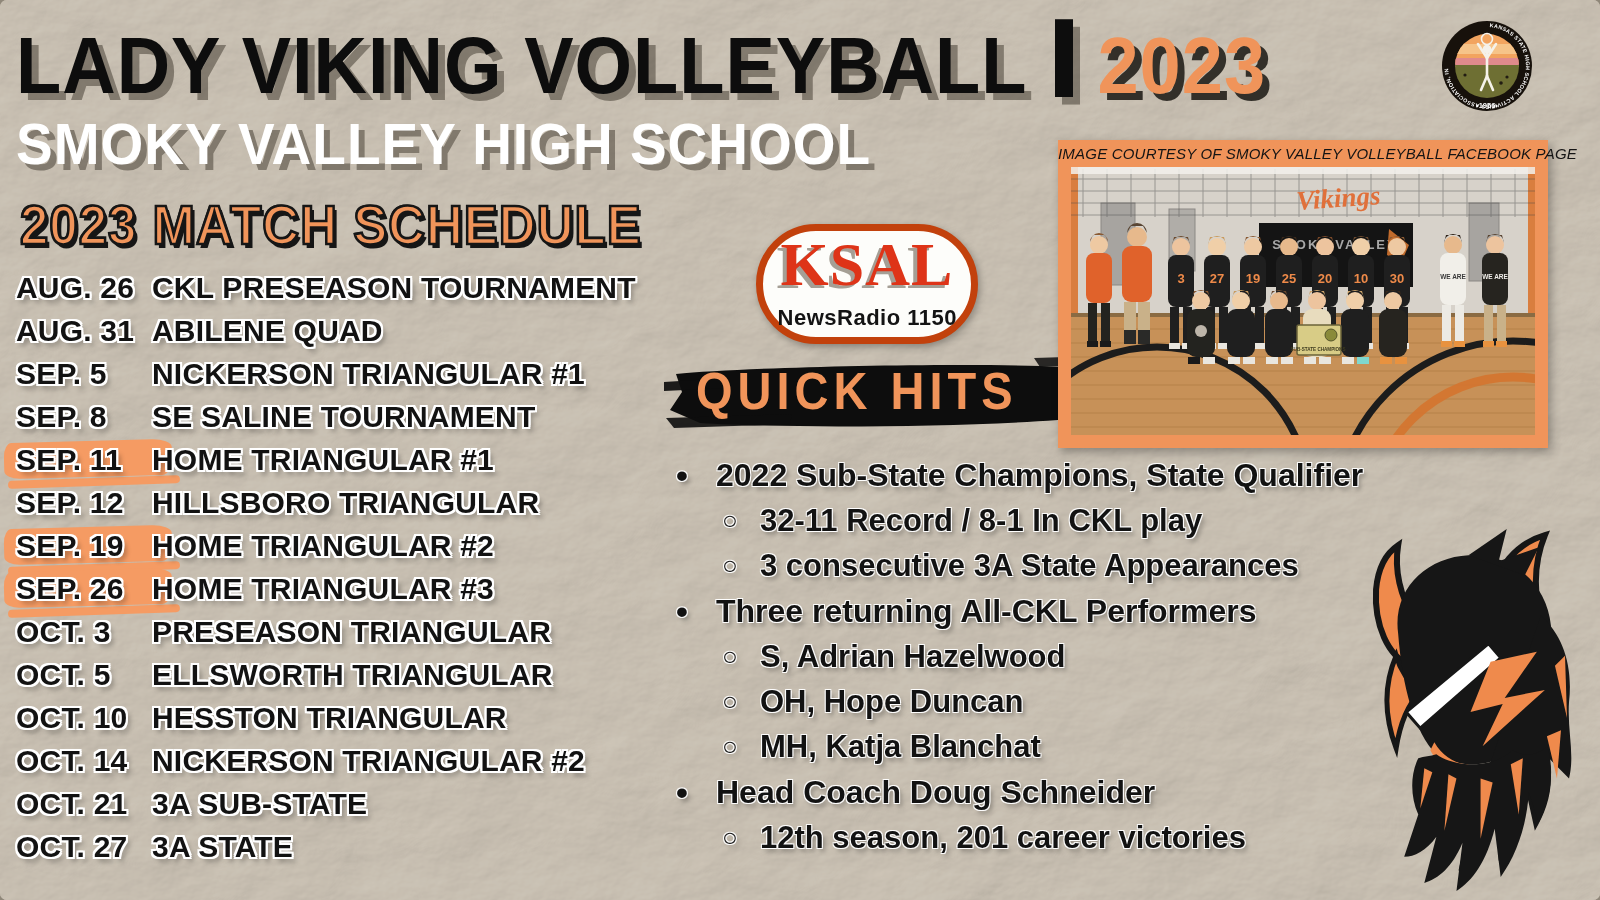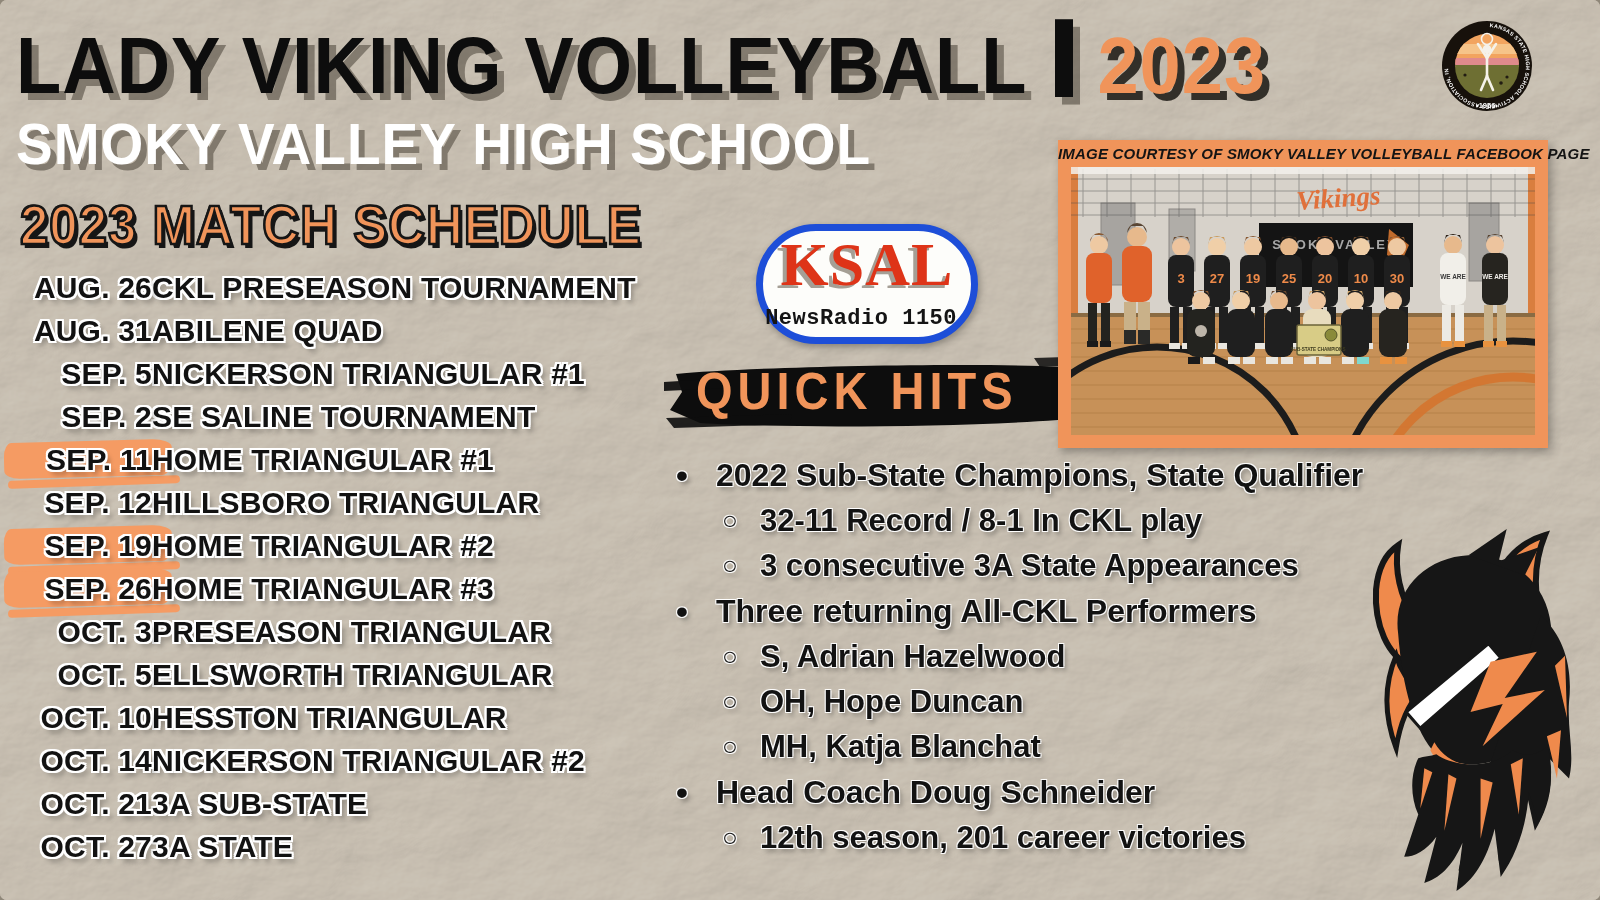--- a/index.html
+++ b/index.html
@@ -42,49 +42,49 @@
   .sched-list{position:absolute;left:16px;top:266px;width:650px;}
   .s-row{display:flex;align-items:center;height:43px;}
   .s-row .date,.s-row .event{
     font-size:30px;font-weight:800;color:#121212;letter-spacing:.2px;
     white-space:nowrap;
     text-shadow:
       -2px -2px 0 #fff,2px -2px 0 #fff,-2px 2px 0 #fff,2px 2px 0 #fff,
       0 -2px 0 #fff,0 2px 0 #fff,-2px 0 0 #fff,2px 0 0 #fff,
       4px 5px 5px rgba(0,0,0,.3);
   }
-  .s-row .date{width:136px;position:relative;text-align:right;}
+  .s-row .date{width:136px;position:relative;}
   .s-row .event{flex:1;}
   .s-row.hl .date::before{
     content:"";position:absolute;z-index:-1;
     top:-2px;bottom:0;left:-12px;right:-20px;
     background:#F59B63;border-radius:8px 20px 10px 16px/14px 8px 18px 8px;
     transform:rotate(-1.5deg);
   }
   .s-row.hl .date::after{
     content:"";position:absolute;z-index:-1;
     height:8px;left:-8px;right:-28px;bottom:-9px;
     background:#F59B63;border-radius:6px;transform:rotate(-2deg);
   }
 
   
   .ksal{
     position:absolute;left:756px;top:224px;width:208px;height:106px;
-    background:#fdfdfa;border:7px solid #1d4ed8;border-radius:60px;
+    background:#fdfdfa;border:7px solid #c2410c;border-radius:60px;
     box-shadow:2px 3px 7px rgba(0,0,0,.3);
   }
   .ksal-word{
     position:absolute;left:0;right:0;top:-2px;text-align:center;
     font-family:"Liberation Serif",serif;font-weight:700;font-size:62px;
     color:#DE3418;letter-spacing:1px;
     text-shadow:-4px 3px 0 #a59f95;
   }
   .ksal-tag{
     position:absolute;right:14px;bottom:6px;
-    font-family:Liberation Mono, monospace;font-weight:700;font-size:22px;
+    font-family:Liberation Sans, sans-serif;font-weight:700;font-size:22px;
     color:#141414;letter-spacing:.5px;
   }
 
   
   .qh-banner{position:absolute;left:664px;top:348px;width:436px;height:88px;}
   .qh-banner svg{position:absolute;inset:0;}
   .qh-heading{
     position:absolute;left:32px;top:12px;white-space:nowrap;
     font-size:47px;font-weight:900;letter-spacing:5px;
     color:#F0945A;transform:scaleY(1.12);transform-origin:top left;
@@ -102,21 +102,21 @@
   .qh-item.l1 .marker{font-size:34px;}
   .qh-item.l2 .marker{font-size:26px;width:38px;flex-basis:38px;}
 
   
   .photo-frame{
     position:absolute;left:1058px;top:140px;width:490px;height:308px;
     background:#F0945A;box-shadow:3px 4px 9px rgba(0,0,0,.3);
   }
   .photo-caption{
     position:absolute;top:5px;left:0;right:0;text-align:left;
-    font-size:15px;font-weight:700;font-style:italic;color:#141414;
+    font-size:15px;font-weight:400;font-style:italic;color:#141414;
     letter-spacing:.2px;white-space:nowrap;
   }
   .photo-canvas{position:absolute;left:13px;top:27px;width:464px;height:268px;overflow:hidden;}
 
   
   .viking{position:absolute;left:1338px;top:505px;width:255px;height:392px;}
 
   
   .seal{position:absolute;left:1441px;top:20px;width:92px;height:92px;}
 </style>
@@ -188,21 +188,21 @@
         </div>
       <div class="s-row">
           <span class="date">AUG. 31</span>
           <span class="event">ABILENE QUAD</span>
         </div>
       <div class="s-row">
           <span class="date">SEP. 5</span>
           <span class="event">NICKERSON TRIANGULAR #1</span>
         </div>
       <div class="s-row">
-          <span class="date">SEP. 2</span>
+          <span class="date">SEP. 8</span>
           <span class="event">SE SALINE TOURNAMENT</span>
         </div>
       <div class="s-row hl">
           <span class="date">SEP. 11</span>
           <span class="event">HOME TRIANGULAR #1</span>
         </div>
       <div class="s-row">
           <span class="date">SEP. 12</span>
           <span class="event">HILLSBORO TRIANGULAR</span>
         </div>

